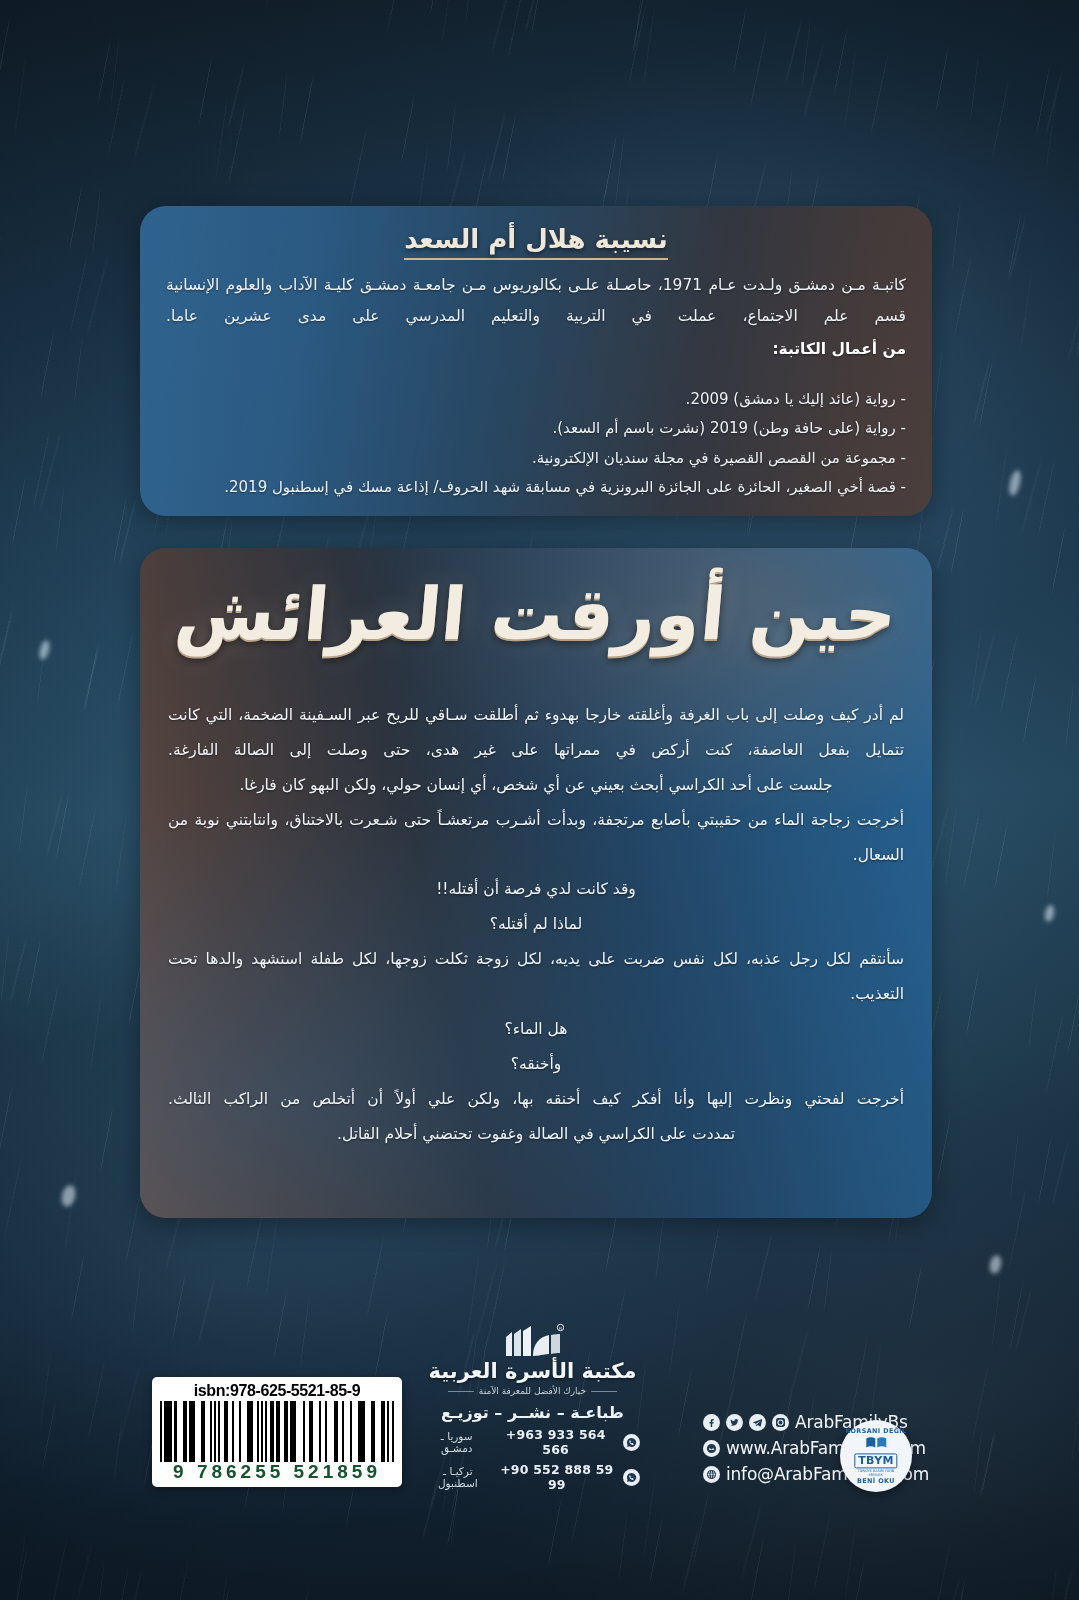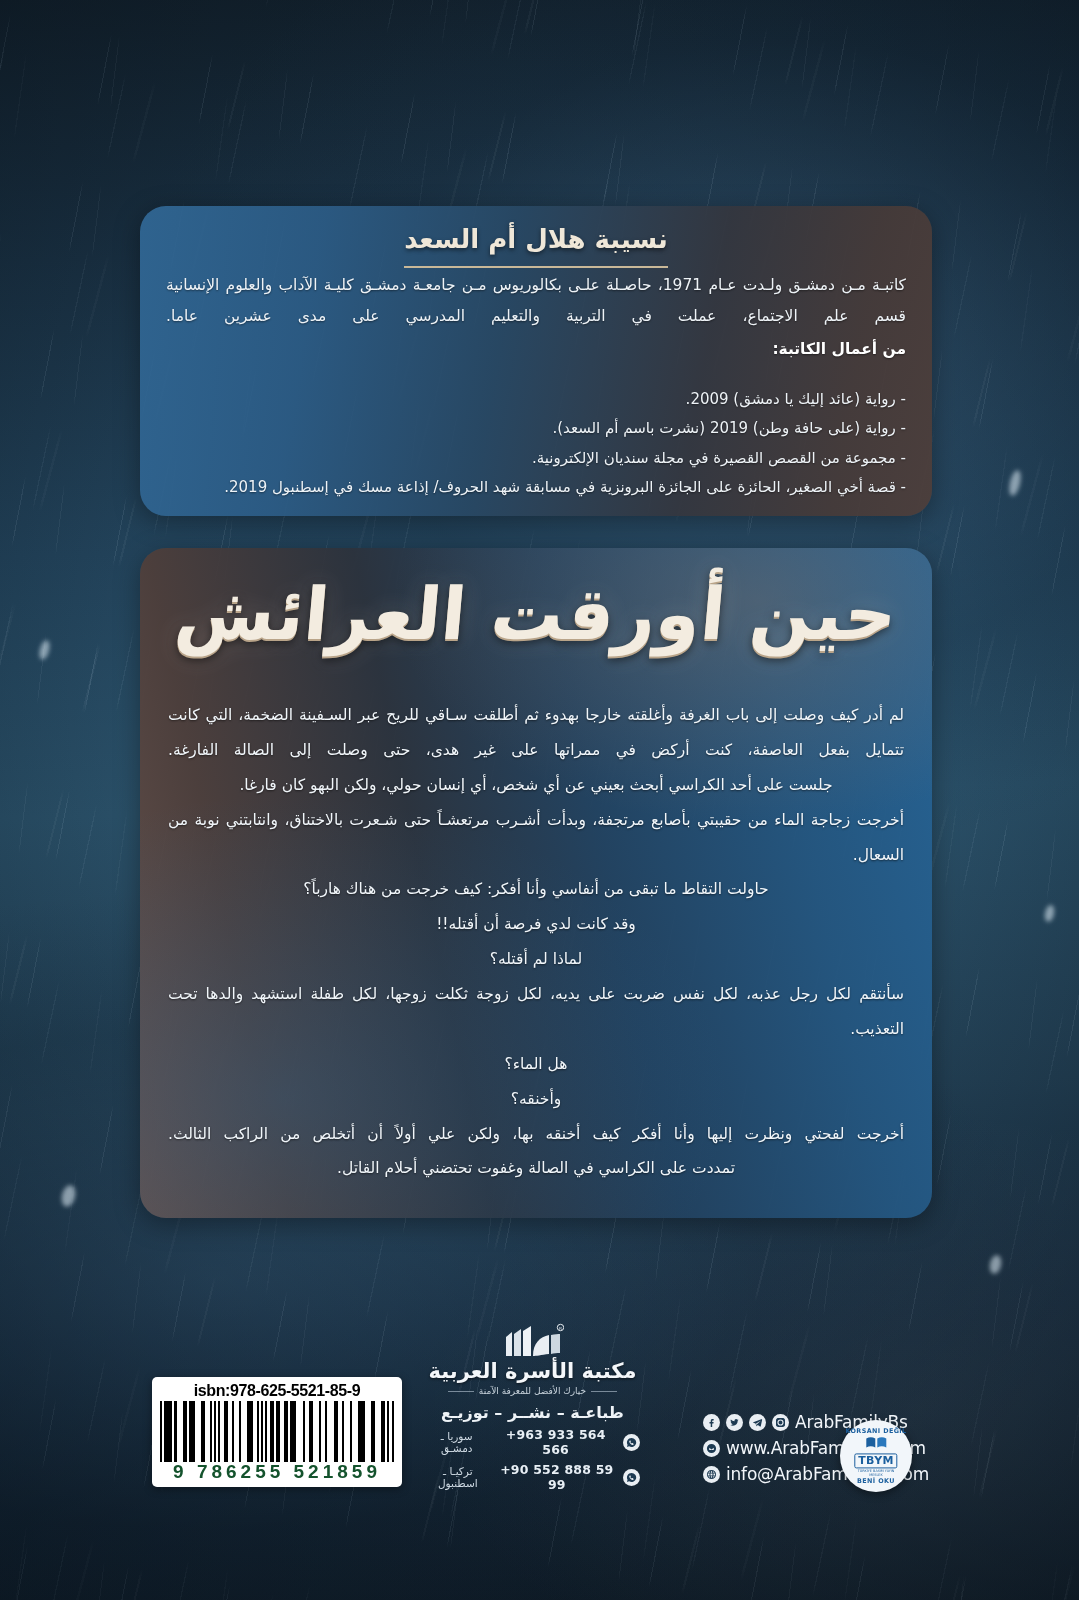--- a/index.html
+++ b/index.html
@@ -120,21 +120,21 @@
     text-align:center;
     font-size:26px;
     font-weight:bold;
     color:#efe7d8;
     letter-spacing:0.5px;
     text-shadow:0 2px 4px rgba(0,0,0,0.5);
   }
   .author-name .underline-wrap {
     display:inline-block;
     border-bottom:2px solid #c9b898;
-    padding-bottom:12px;
+    padding-bottom:4px;
   }
 
   .bio-body {
     position:absolute;
     top:64px; left:26px; right:26px;
     color:#eef3f7;
     font-size:15.5px;
     line-height:2.0;
     text-align:justify;
     text-shadow:0 1px 2px rgba(0,0,0,0.45);
@@ -335,21 +335,20 @@
 
   <div class="panel" id="excerpt-panel">
     <div class="sheen"></div>
 
     <div class="book-title">حين أورقت العرائش</div>
 
     <div class="excerpt-body">
       <p class="ex-just">لم أدر كيف وصلت إلى باب الغرفة وأغلقته خارجا بهدوء ثم أطلقت سـاقي للريح عبر السـفينة الضخمة، التي كانت تتمايل بفعل العاصفة، كنت أركض في ممراتها على غير هدى، حتى وصلت إلى الصالة الفارغة.</p>
       <p class="ex-center">جلست على أحد الكراسي أبحث بعيني عن أي شخص، أي إنسان حولي، ولكن البهو كان فارغا.</p>
       <p class="ex-just">أخرجت زجاجة الماء من حقيبتي بأصابع مرتجفة، وبدأت أشـرب مرتعشـاً حتى شـعرت بالاختناق، وانتابتني نوبة من السعال.</p>
-      <p class="ex-center">حاولت التقاط ما تبقى من أنفاسي وأنا أفكر: كيف خرجت من هناك هارباً؟</p>
       <p class="ex-center">وقد كانت لدي فرصة أن أقتله!!</p>
       <p class="ex-center">لماذا لم أقتله؟</p>
       <p class="ex-just">سأنتقم لكل رجل عذبه، لكل نفس ضربت على يديه، لكل زوجة ثكلت زوجها، لكل طفلة استشهد والدها تحت التعذيب.</p>
       <p class="ex-center">هل الماء؟</p>
       <p class="ex-center">وأخنقه؟</p>
       <p class="ex-just">أخرجت لفحتي ونظرت إليها وأنا أفكر كيف أخنقه بها، ولكن علي أولاً أن أتخلص من الراكب الثالث.</p>
       <p class="ex-center">تمددت على الكراسي في الصالة وغفوت تحتضني أحلام القاتل.</p>
     </div>
   </div>
 

